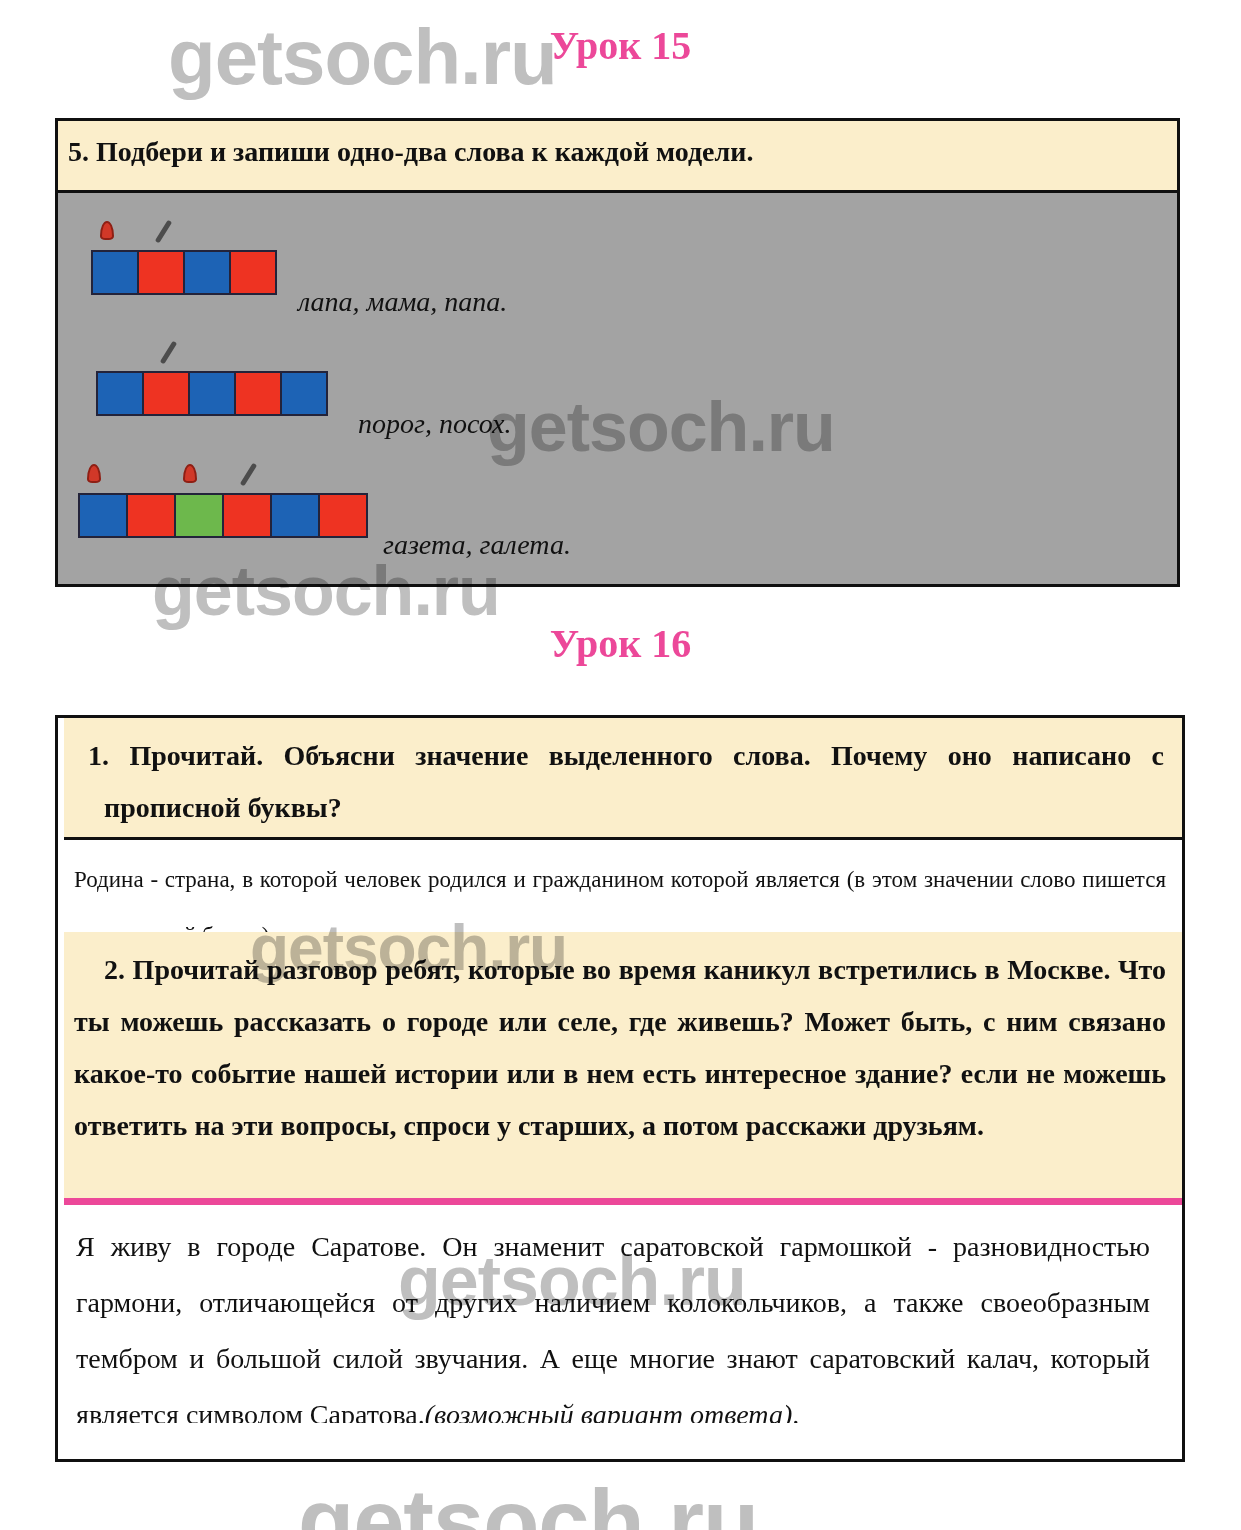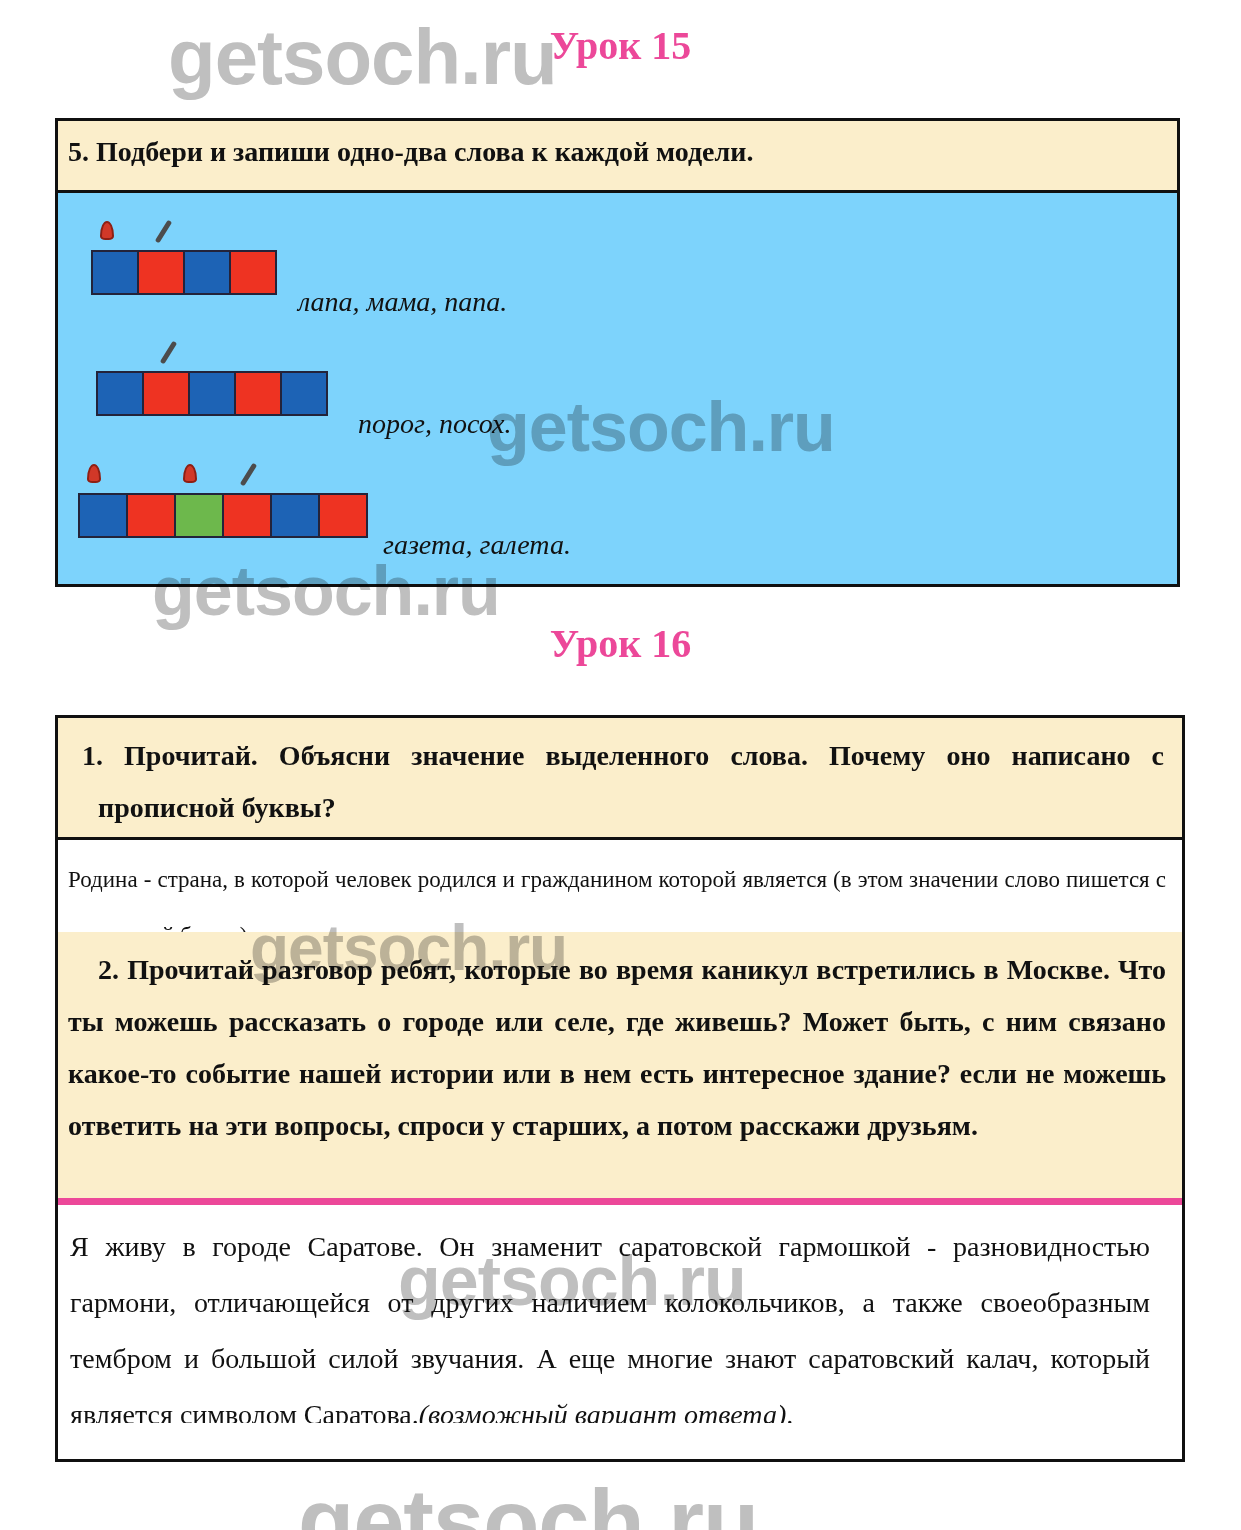--- a/index.html
+++ b/index.html
@@ -23,21 +23,21 @@
   
   .lesson-title{
     position:absolute;left:0;width:100%;text-align:center;
     font-weight:bold;font-size:40px;color:#ec4899;z-index:2;
   }
   .lesson-title.t15{top:22px;}
   .lesson-title.t16{top:620px;}
   
   .box1{
     position:absolute;left:55px;top:118px;width:1125px;height:469px;
-    border:3px solid #101010;box-sizing:border-box;background:#7dd3fc;z-index:1;
+    border:3px solid #101010;box-sizing:border-box;background:#a3a3a3;z-index:1;
   }
   .box1-header{
     height:72px;box-sizing:border-box;background:#fbeecb;
     border-bottom:3px solid #101010;padding:15px 12px 0 10px;
     font-weight:bold;font-size:28px;
   }
   .box1-body{position:relative;height:394px;font-style:italic;}
   .model{position:absolute;}
   .model .strip{display:flex;}
   .square{
@@ -64,21 +64,21 @@
   .model-2{left:20px;top:300px;}
   .caption{position:absolute;font-size:28px;white-space:nowrap;}
   .cap-0{left:240px;top:93px;}
   .cap-1{left:300px;top:215px;}
   .cap-2{left:325px;top:336px;}
   
   .box2{
     position:absolute;left:55px;top:715px;width:1130px;height:747px;
     border:3px solid #101010;box-sizing:border-box;background:#fff;z-index:1;
   }
-  .sec{box-sizing:border-box;overflow:hidden;}
+  .sec{box-sizing:border-box;overflow:hidden;margin-left:6px;}
   .sec-task{background:#fbeecb;font-weight:bold;}
   .sec1{height:122px;border-bottom:3px solid #101010;padding:12px 18px 0 40px;
         font-size:28px;line-height:52px;text-align:justify;text-indent:-16px;}
   .sec2{height:92px;padding:12px 16px 17px 10px;
         font-size:23px;line-height:56px;text-align:justify;}
   .sec3{height:273px;border-bottom:7px solid #ec4899;padding:12px 16px 0 10px;
         font-size:28px;line-height:52px;text-align:justify;text-indent:30px;}
   .sec4{height:218px;padding:14px 32px 0 12px;
         font-size:28px;line-height:56px;text-align:justify;text-indent:0;}
   .italic-note{font-style:italic;}

